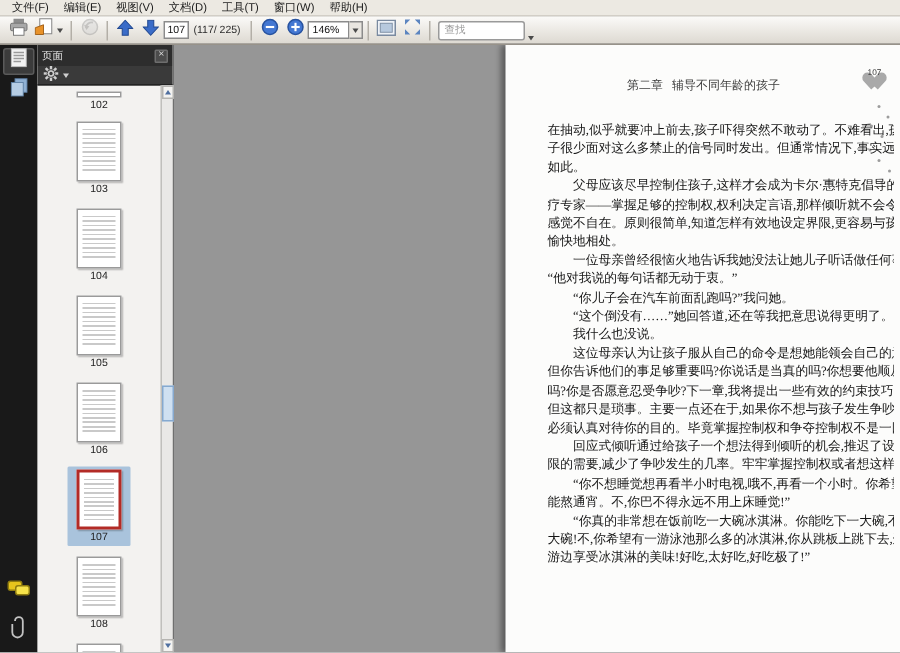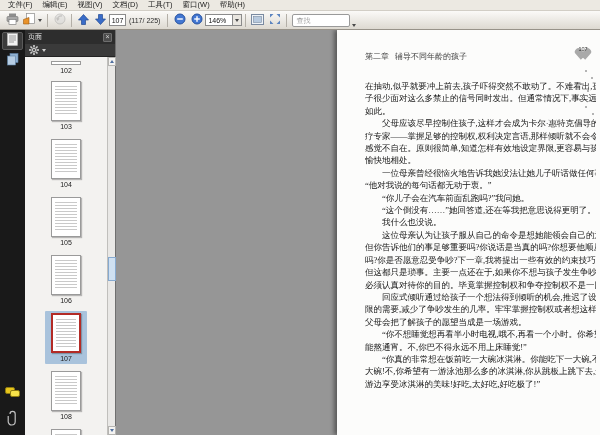--- a/index.html
+++ b/index.html
@@ -73,21 +73,21 @@
   .sb-arrow.up { top:0; }
   .sb-arrow.down { bottom:0; }
   .tri-up { width:0; height:0; border-left:2.5px solid transparent; border-right:2.5px solid transparent; border-bottom:3.5px solid #4f6fa0; }
   .tri-down { width:0; height:0; border-left:2.5px solid transparent; border-right:2.5px solid transparent; border-top:3.5px solid #4f6fa0; }
   .sb-thumbpiece { position:absolute; left:0; top:53%; width:8px; height:24px; background:#cfe0f1; border:1px solid #86a9cf; }
 
   
   .docpane { position:absolute; top:30px; bottom:0; left:117px; right:0; background:#969696; overflow:hidden; }
   .page { position:absolute; left:220px; top:0; width:300px; height:405px; background:#fcfcfb;
           box-shadow:-3px 0 4px rgba(0,0,0,.4); }
-  .running-header { position:absolute; top:21px; left:28px; width:208px; text-align:left;
+  .running-header { position:absolute; top:21px; left:28px; width:208px; text-align:center;
                     font-size:8px; color:#3c3c3c; font-family:Liberation Serif, serif; white-space:nowrap; }
   .running-header .chap { margin-right:6px; }
   .page-ornament { position:absolute; top:14px; left:235px; width:22px; height:16px; }
   .heart { position:relative; width:14px; height:12px; margin:0 auto; }
   .heart:before, .heart:after { content:""; position:absolute; top:0; width:7px; height:11px;
      background:#a9a9a9; border-radius:7px 7px 0 0; }
   .heart:before { left:3px; transform:rotate(-42deg); transform-origin:100% 100%; }
   .heart:after { left:4px; transform:rotate(42deg); transform-origin:0 100%; }
   .heart .num { position:absolute; top:2px; left:0; width:14px; text-align:center; font-size:5.5px; color:#333; z-index:2; }
   .dot { position:absolute; width:2px; height:2px; border-radius:50%; background:#9c9c9c; }
@@ -363,21 +363,20 @@
           <div class="tline indent">“你儿子会在汽车前面乱跑吗?”我问她。</div>
           <div class="tline indent">“这个倒没有……”她回答道,还在等我把意思说得更明了。</div>
           <div class="tline indent">我什么也没说。</div>
           <div class="tline indent">这位母亲认为让孩子服从自己的命令是想她能领会自己的意图。</div>
           <div class="tline">但你告诉他们的事足够重要吗?你说话是当真的吗?你想要他顺从</div>
           <div class="tline">吗?你是否愿意忍受争吵?下一章,我将提出一些有效的约束技巧,</div>
           <div class="tline">但这都只是琐事。主要一点还在于,如果你不想与孩子发生争吵,你</div>
           <div class="tline">必须认真对待你的目的。毕竟掌握控制权和争夺控制权不是一回事。</div>
           <div class="tline indent">回应式倾听通过给孩子一个想法得到倾听的机会,推迟了设定界</div>
           <div class="tline">限的需要,减少了争吵发生的几率。牢牢掌握控制权或者想这样做的</div>
-          <div class="tline">父母会把了解孩子的愿望当成是一场游戏。</div>
           <div class="tline indent">“你不想睡觉想再看半小时电视,哦不,再看一个小时。你希望你</div>
           <div class="tline">能熬通宵。不,你巴不得永远不用上床睡觉!”</div>
           <div class="tline indent">“你真的非常想在饭前吃一大碗冰淇淋。你能吃下一大碗,不,十</div>
           <div class="tline">大碗!不,你希望有一游泳池那么多的冰淇淋,你从跳板上跳下去,边</div>
           <div class="tline">游边享受冰淇淋的美味!好吃,太好吃,好吃极了!”</div>
         </div>
     </div>
   </div>
 
 </div>

